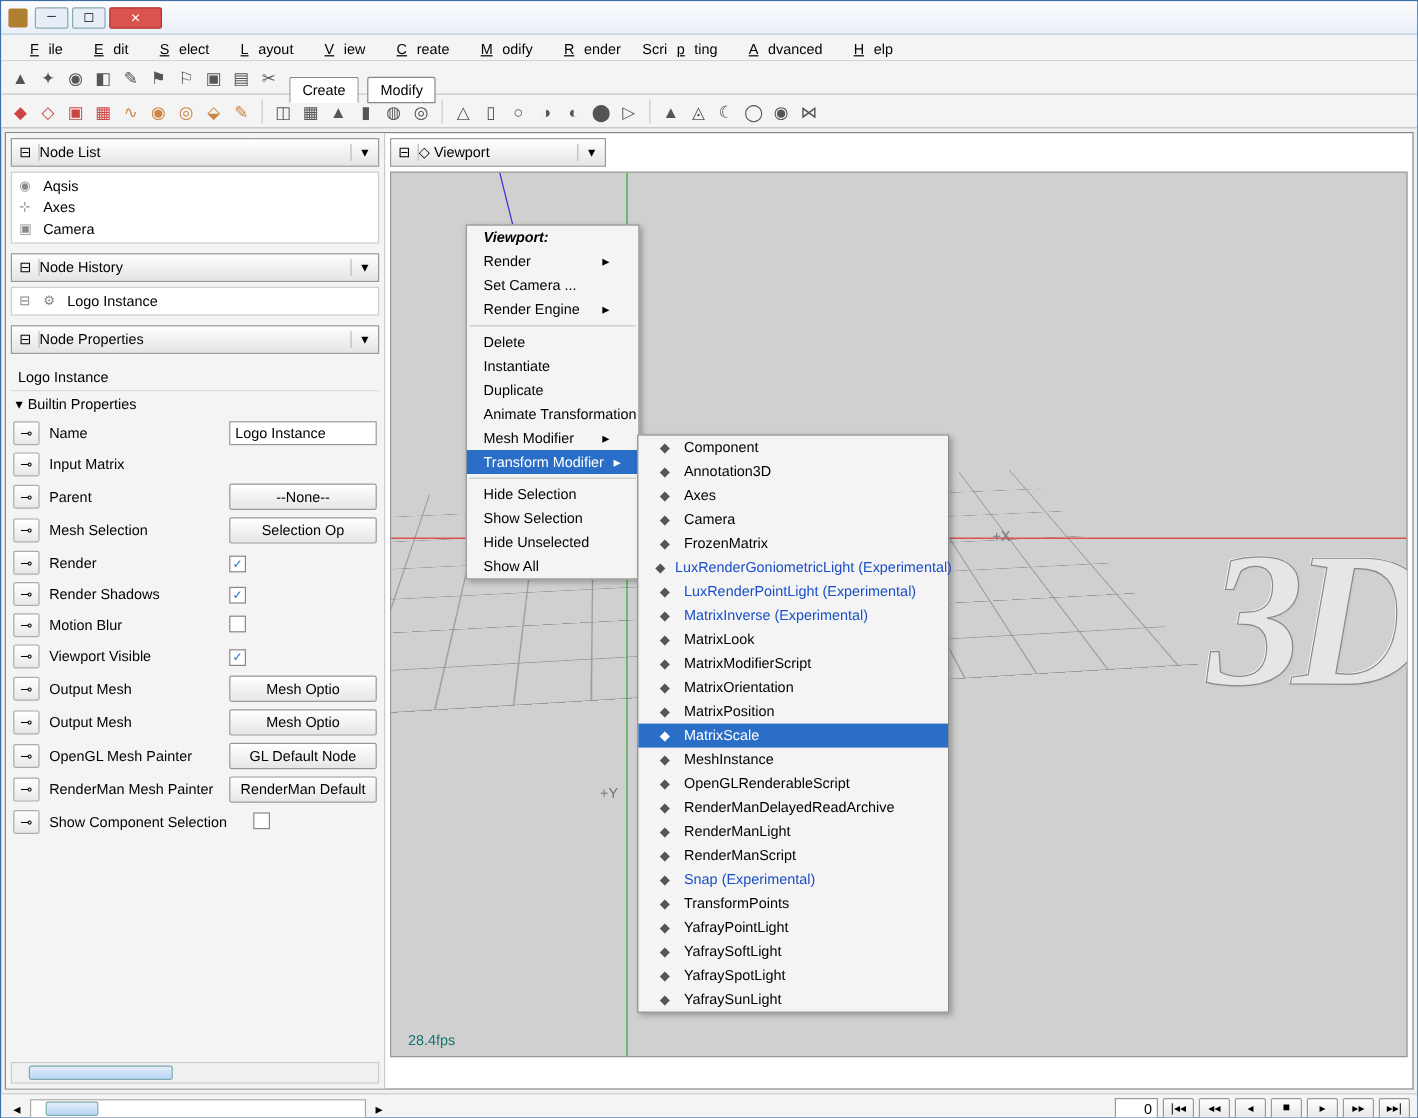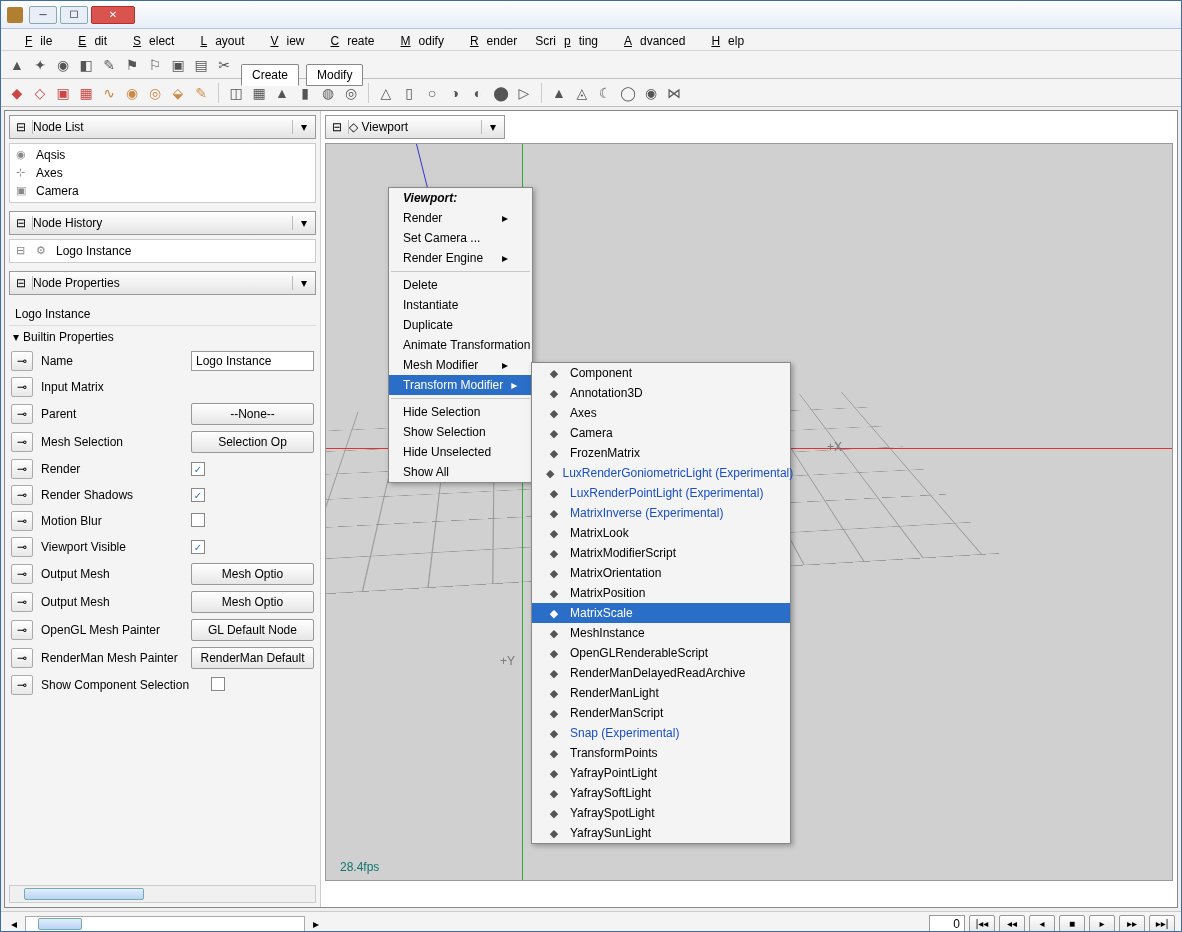--- a/index.html
+++ b/index.html
@@ -267,20 +267,21 @@
       <div class="label"><span>◇ </span><span>Viewport</span></div>
       <div class="drop">▾</div>
     </div>
     <div class="viewport">
       <div class="grid"></div>
       <div class="axis-x"></div>
       <div class="axis-y"></div>
       <div class="axis-b"></div>
       <div class="axlabel" style="top:296px;right:330px">+X</div>
       <div class="axlabel" style="top:510px;left:174px">+Y</div>
+      <div class="logo3d">3D</div>
       <div class="fps">28.4fps</div>
     </div>
     <div class="scroll-x" style="visibility:hidden"></div>
   </div>
 </div>
 
 <div class="statusbar">
   <div style="width:14px;text-align:center">◂</div>
   <div class="sb-scroll">
       <div class="thumb"></div>

